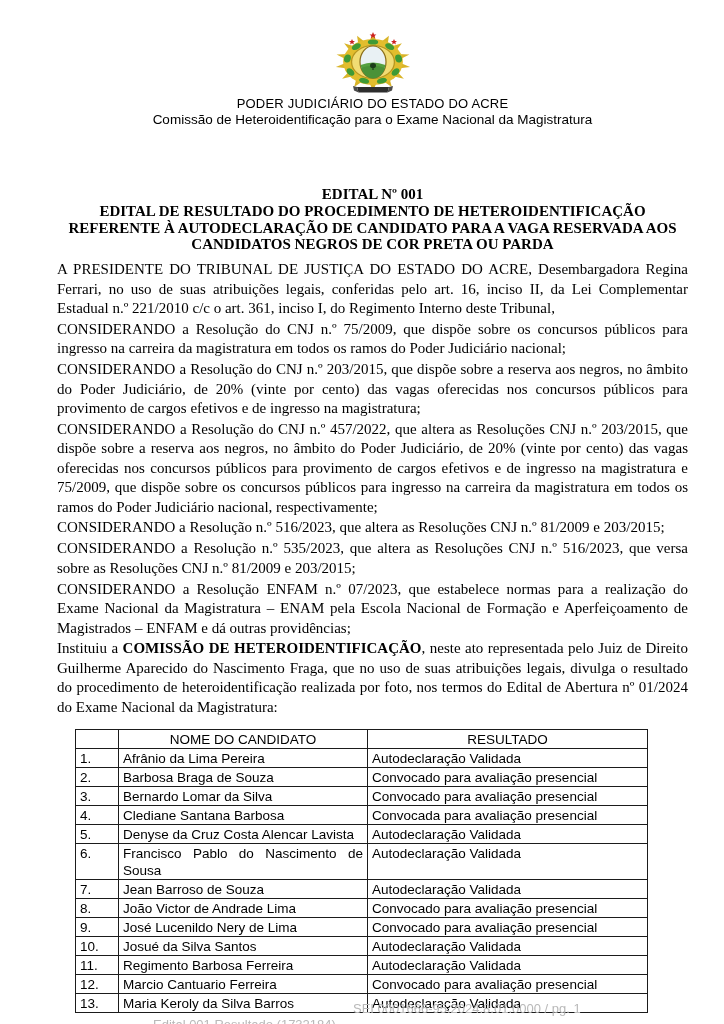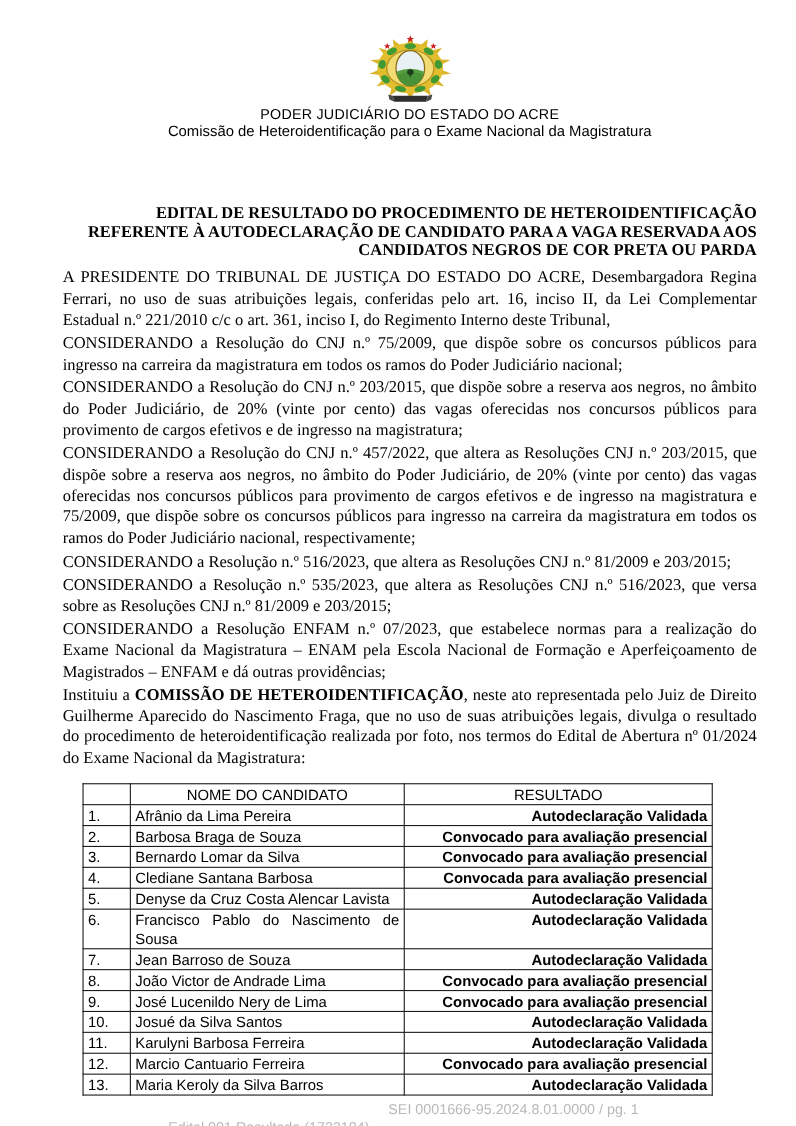--- a/index.html
+++ b/index.html
@@ -12,38 +12,38 @@
 
   
   .crest-wrap { text-align:center; padding-top:32px; line-height:0; }
   .org-header { text-align:center; font-family:"Liberation Sans", sans-serif; margin-top:3px; }
   .org-line1 { font-size:13px; line-height:14px; letter-spacing:0.2px; }
   .org-line2 { font-size:13.5px; line-height:15px; font-weight:normal; margin-top:1px; }
 
   
   .title-block { margin-top:59px; text-align:center; font-weight:bold; font-size:15px; line-height:16.8px; }
   .title-line1 { display:block; }
-  .title-line2 { display:block;text-align:right; }
+  .title-line2 { display:block; }
 
   
   .doc-par { text-align:justify; font-size:15px; line-height:19.4px; margin:1.5px 0; }
   .doc-par.first { margin-top:7px; }
   .doc-par b { font-weight:bold; }
 
   
   table.results { border-collapse:collapse; table-layout:fixed; width:572px; margin:12px 0 0 18px;
     font-family:"Liberation Sans", sans-serif; font-size:13.5px; }
   table.results col.c-num { width:43px; }
   table.results col.c-name { width:249px; }
   table.results col.c-result { width:280px; }
   table.results th, table.results td { border:1.5px solid #1b1b1b; line-height:17px; padding:0.5px 4px; vertical-align:top; }
   table.results th { font-weight:normal; text-align:center; }
   td.num-cell { text-align:left; padding-left:6px; }
   td.name-cell { text-align:justify; padding-left:6px; padding-right:2px; }
-  td.result-cell { text-align:right;font-weight:bold; }
+  td.result-cell { text-align:left; }
 
   
   .footer { position:absolute; top:1001px; left:0; width:724px; height:18px;
     font-family:"Liberation Sans", sans-serif; font-size:13px; color:#b9b9b9; }
   .footer .doc-ref { position:absolute; left:153px; top:16px; }
   .footer .sei-ref { position:absolute; left:353px; top:0; }
 </style>
 </head>
 <body>
 
@@ -107,20 +107,21 @@
         <polygon points="29,55 25,54 26,58.5 30.5,60.5" fill="#4a4a4a"></polygon>
         <polygon points="61,55 65,54 64,58.5 59.5,60.5" fill="#4a4a4a"></polygon>
       </svg>
       <div class="org-header">
         <div class="org-line1">PODER JUDICIÁRIO DO ESTADO DO ACRE</div>
         <div class="org-line2">Comissão de Heteroidentificação para o Exame Nacional da Magistratura</div>
       </div>
     </div>
 
     <div class="title-block">
+      <span class="title-line1">EDITAL Nº 001</span>
       <span class="title-line2">EDITAL DE RESULTADO DO PROCEDIMENTO DE HETEROIDENTIFICAÇÃO REFERENTE À AUTODECLARAÇÃO DE CANDIDATO PARA A VAGA RESERVADA AOS CANDIDATOS NEGROS DE COR PRETA OU PARDA</span>
     </div>
 
     <p class="doc-par first">A PRESIDENTE DO TRIBUNAL DE JUSTIÇA DO ESTADO DO ACRE, Desembargadora Regina Ferrari, no uso de suas atribuições legais, conferidas pelo art. 16, inciso II, da Lei Complementar Estadual n.º 221/2010 c/c o art. 361, inciso I, do Regimento Interno deste Tribunal,</p>
     <p class="doc-par">CONSIDERANDO a Resolução do CNJ n.º 75/2009, que dispõe sobre os concursos públicos para ingresso na carreira da magistratura em todos os ramos do Poder Judiciário nacional;</p>
     <p class="doc-par">CONSIDERANDO a Resolução do CNJ n.º 203/2015, que dispõe sobre a reserva aos negros, no âmbito do Poder Judiciário, de 20% (vinte por cento) das vagas oferecidas nos concursos públicos para provimento de cargos efetivos e de ingresso na magistratura;</p>
     <p class="doc-par">CONSIDERANDO a Resolução do CNJ n.º 457/2022, que altera as Resoluções CNJ n.º 203/2015, que dispõe sobre a reserva aos negros, no âmbito do Poder Judiciário, de 20% (vinte por cento) das vagas oferecidas nos concursos públicos para provimento de cargos efetivos e de ingresso na magistratura e 75/2009, que dispõe sobre os concursos públicos para ingresso na carreira da magistratura em todos os ramos do Poder Judiciário nacional, respectivamente;</p>
     <p class="doc-par">CONSIDERANDO a Resolução n.º 516/2023, que altera as Resoluções CNJ n.º 81/2009 e 203/2015;</p>
     <p class="doc-par">CONSIDERANDO a Resolução n.º 535/2023, que altera as Resoluções CNJ n.º 516/2023, que versa sobre as Resoluções CNJ n.º 81/2009 e 203/2015;</p>
     <p class="doc-par">CONSIDERANDO a Resolução ENFAM n.º 07/2023, que estabelece normas para a realização do Exame Nacional da Magistratura – ENAM pela Escola Nacional de Formação e Aperfeiçoamento de Magistrados – ENFAM e dá outras providências;</p>
@@ -185,21 +186,21 @@
             <td class="name-cell">José Lucenildo Nery de Lima</td>
             <td class="result-cell">Convocado para avaliação presencial</td>
           </tr>
         <tr>
             <td class="num-cell">10.</td>
             <td class="name-cell">Josué da Silva Santos</td>
             <td class="result-cell">Autodeclaração Validada</td>
           </tr>
         <tr>
             <td class="num-cell">11.</td>
-            <td class="name-cell">Karulyni Barbosa Ferreira</td>
+            <td class="name-cell">Regimento Barbosa Ferreira</td>
             <td class="result-cell">Autodeclaração Validada</td>
           </tr>
         <tr>
             <td class="num-cell">12.</td>
             <td class="name-cell">Marcio Cantuario Ferreira</td>
             <td class="result-cell">Convocado para avaliação presencial</td>
           </tr>
         <tr>
             <td class="num-cell">13.</td>
             <td class="name-cell">Maria Keroly da Silva Barros</td>

